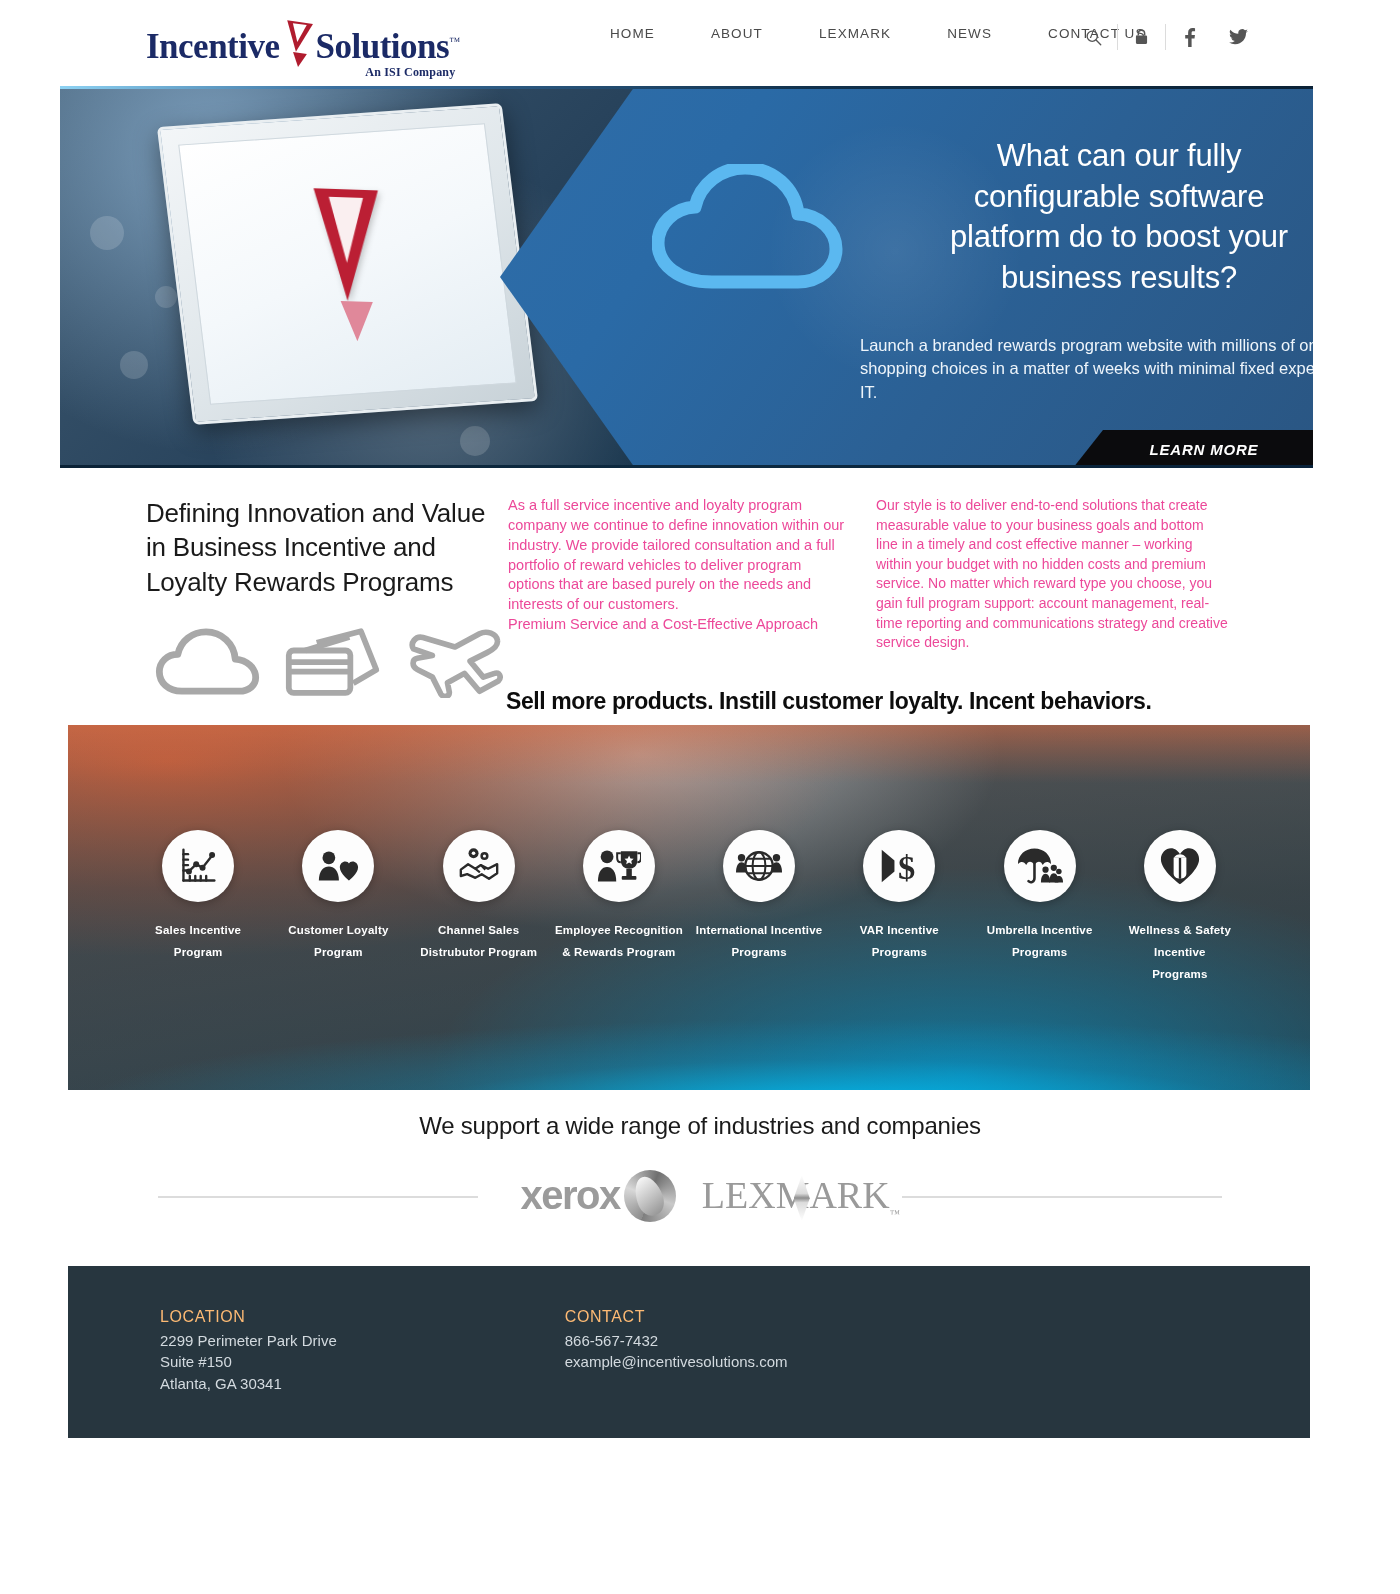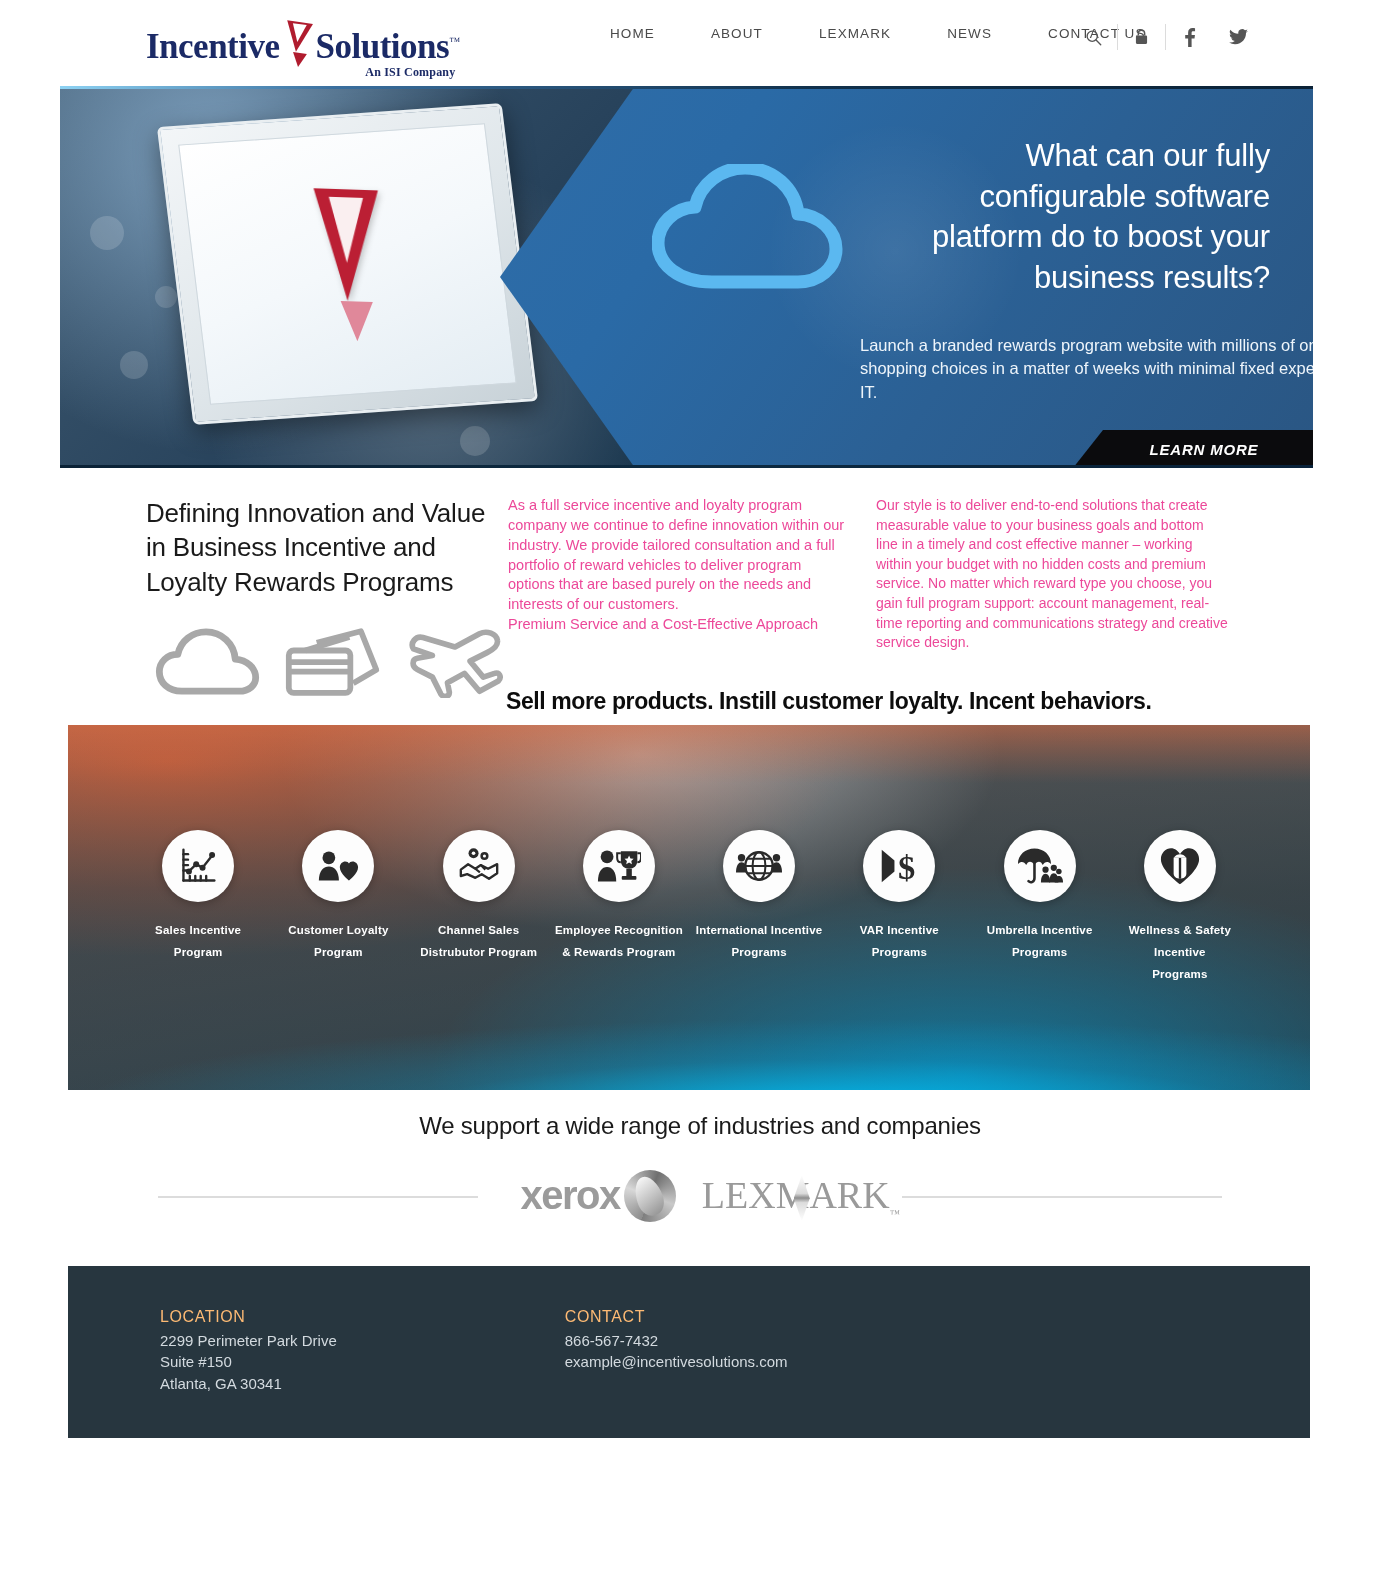--- a/index.html
+++ b/index.html
@@ -186,27 +186,27 @@
     width: 330px; height: 250px;
     background: radial-gradient(circle, rgba(255,255,255,0.09) 0%, rgba(255,255,255,0) 62%);
   }
   .hero-cloud {
     position: absolute;
     left: 152px; top: 78px;
     width: 230px; height: 125px;
   }
   .hero-headline {
     position: absolute;
-    left: 420px; top: 50px;
+    left: 444px; top: 50px;
     width: 350px;
     color: #ffffff;
     font-size: 31px;
     line-height: 1.31;
     font-weight: 400;
-    text-align: right;
+    text-align: center;
     letter-spacing: -0.2px;
   }
   .hero-sub {
     position: absolute;
     left: 360px; top: 248px;
     width: 520px;
     color: #eef5fb;
     font-size: 16.5px;
     line-height: 1.42;
     font-weight: 400;

